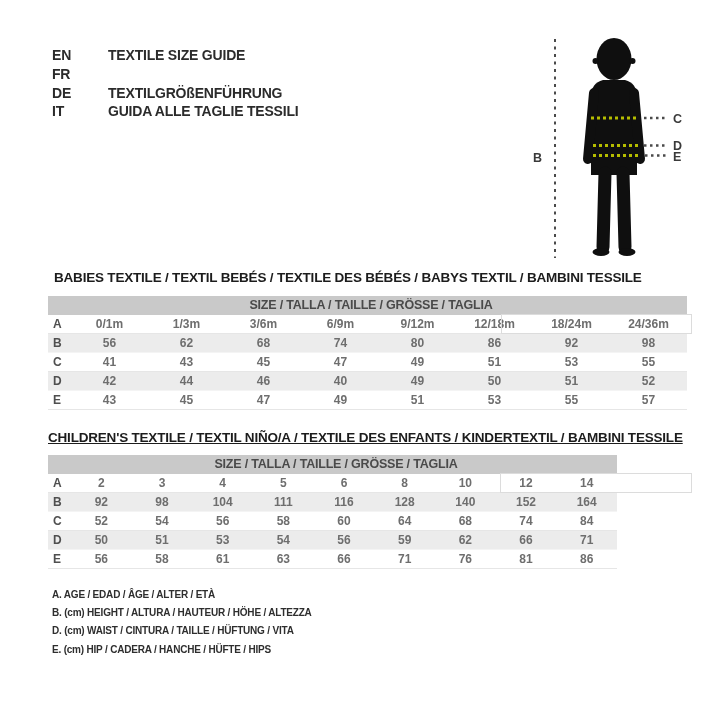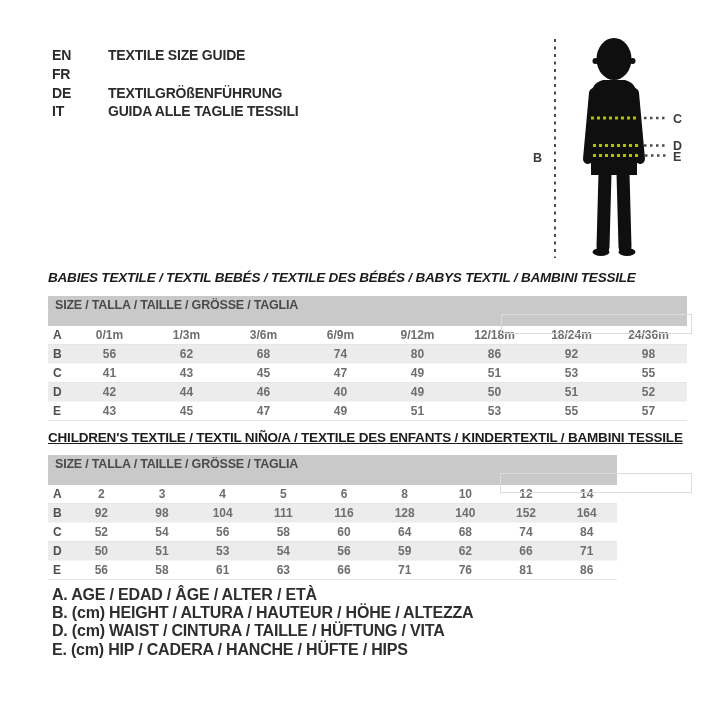--- a/index.html
+++ b/index.html
@@ -14,44 +14,44 @@
   .languages{left:52px;top:46px;}
   .lang-row{display:flex;height:18.7px;align-items:center;
     font-size:14px;font-weight:bold;color:#2b2b2b;letter-spacing:-0.2px;gap:13px;}
   .lang-code{width:43px;}
 
   
   .figure{left:525px;top:25px;width:180px;height:245px;}
 
   
   .sec-title{font-size:13.5px;font-weight:bold;color:#1c1c1c;letter-spacing:-0.2px;white-space:nowrap;}
-  .title-babies{left:48px;top:270px;font-style:italic;}
+  .title-babies{left:54px;top:270px;}
   .title-children{left:48px;top:430px;text-decoration:underline;}
 
   
   .size-table{background:#fff;}
   .tbl-babies{left:48px;top:296px;width:639px;}
   .tbl-children{left:48px;top:455px;width:569px;}
-  .thead{height:30px;line-height:19px;background:#c9c9c9;color:#4a4a4a;
+  .thead{height:19px;line-height:19px;background:#c9c9c9;color:#4a4a4a;
     font-size:12.5px;font-weight:bold;padding-left:7px;letter-spacing:-0.2px;
-    box-sizing:border-box;}
+    box-sizing:border-box;text-align:center;}
   .trow{display:flex;height:19px;align-items:center;font-size:12px;
     border-bottom:1px solid #e6e6e6;box-sizing:border-box;}
   .trow.striped{background:#ececec;border-bottom:1px solid #f4f4f4;}
   .tlabel{width:18px;padding-left:5px;font-weight:bold;color:#4f4f4f;flex:none;}
   .tcell{flex:1;text-align:center;font-weight:bold;color:#6e6e6e;}
 
   
   .hl-box{border:1px solid #dcdcdc;background:transparent;pointer-events:none;box-sizing:border-box;}
   .hl-babies{left:501px;top:314px;width:191px;height:20px;}
   .hl-children{left:500px;top:473px;width:192px;height:20px;}
 
   
   .legend{left:52px;top:586px;}
-  .legend-row{height:18.2px;line-height:18.2px;font-size:16px;font-weight:bold;
+  .legend-row{height:18.2px;line-height:18.2px;font-size:10px;font-weight:bold;
     color:#2e2e2e;letter-spacing:-0.2px;white-space:nowrap;}
 
   svg text{font-family:"Liberation Sans","DejaVu Sans",sans-serif;font-weight:bold;}
 </style>
 </head>
 <body>
 
 <div class="abs languages" id="languages">
     <div class="lang-row">
       <span class="lang-code">EN</span>

